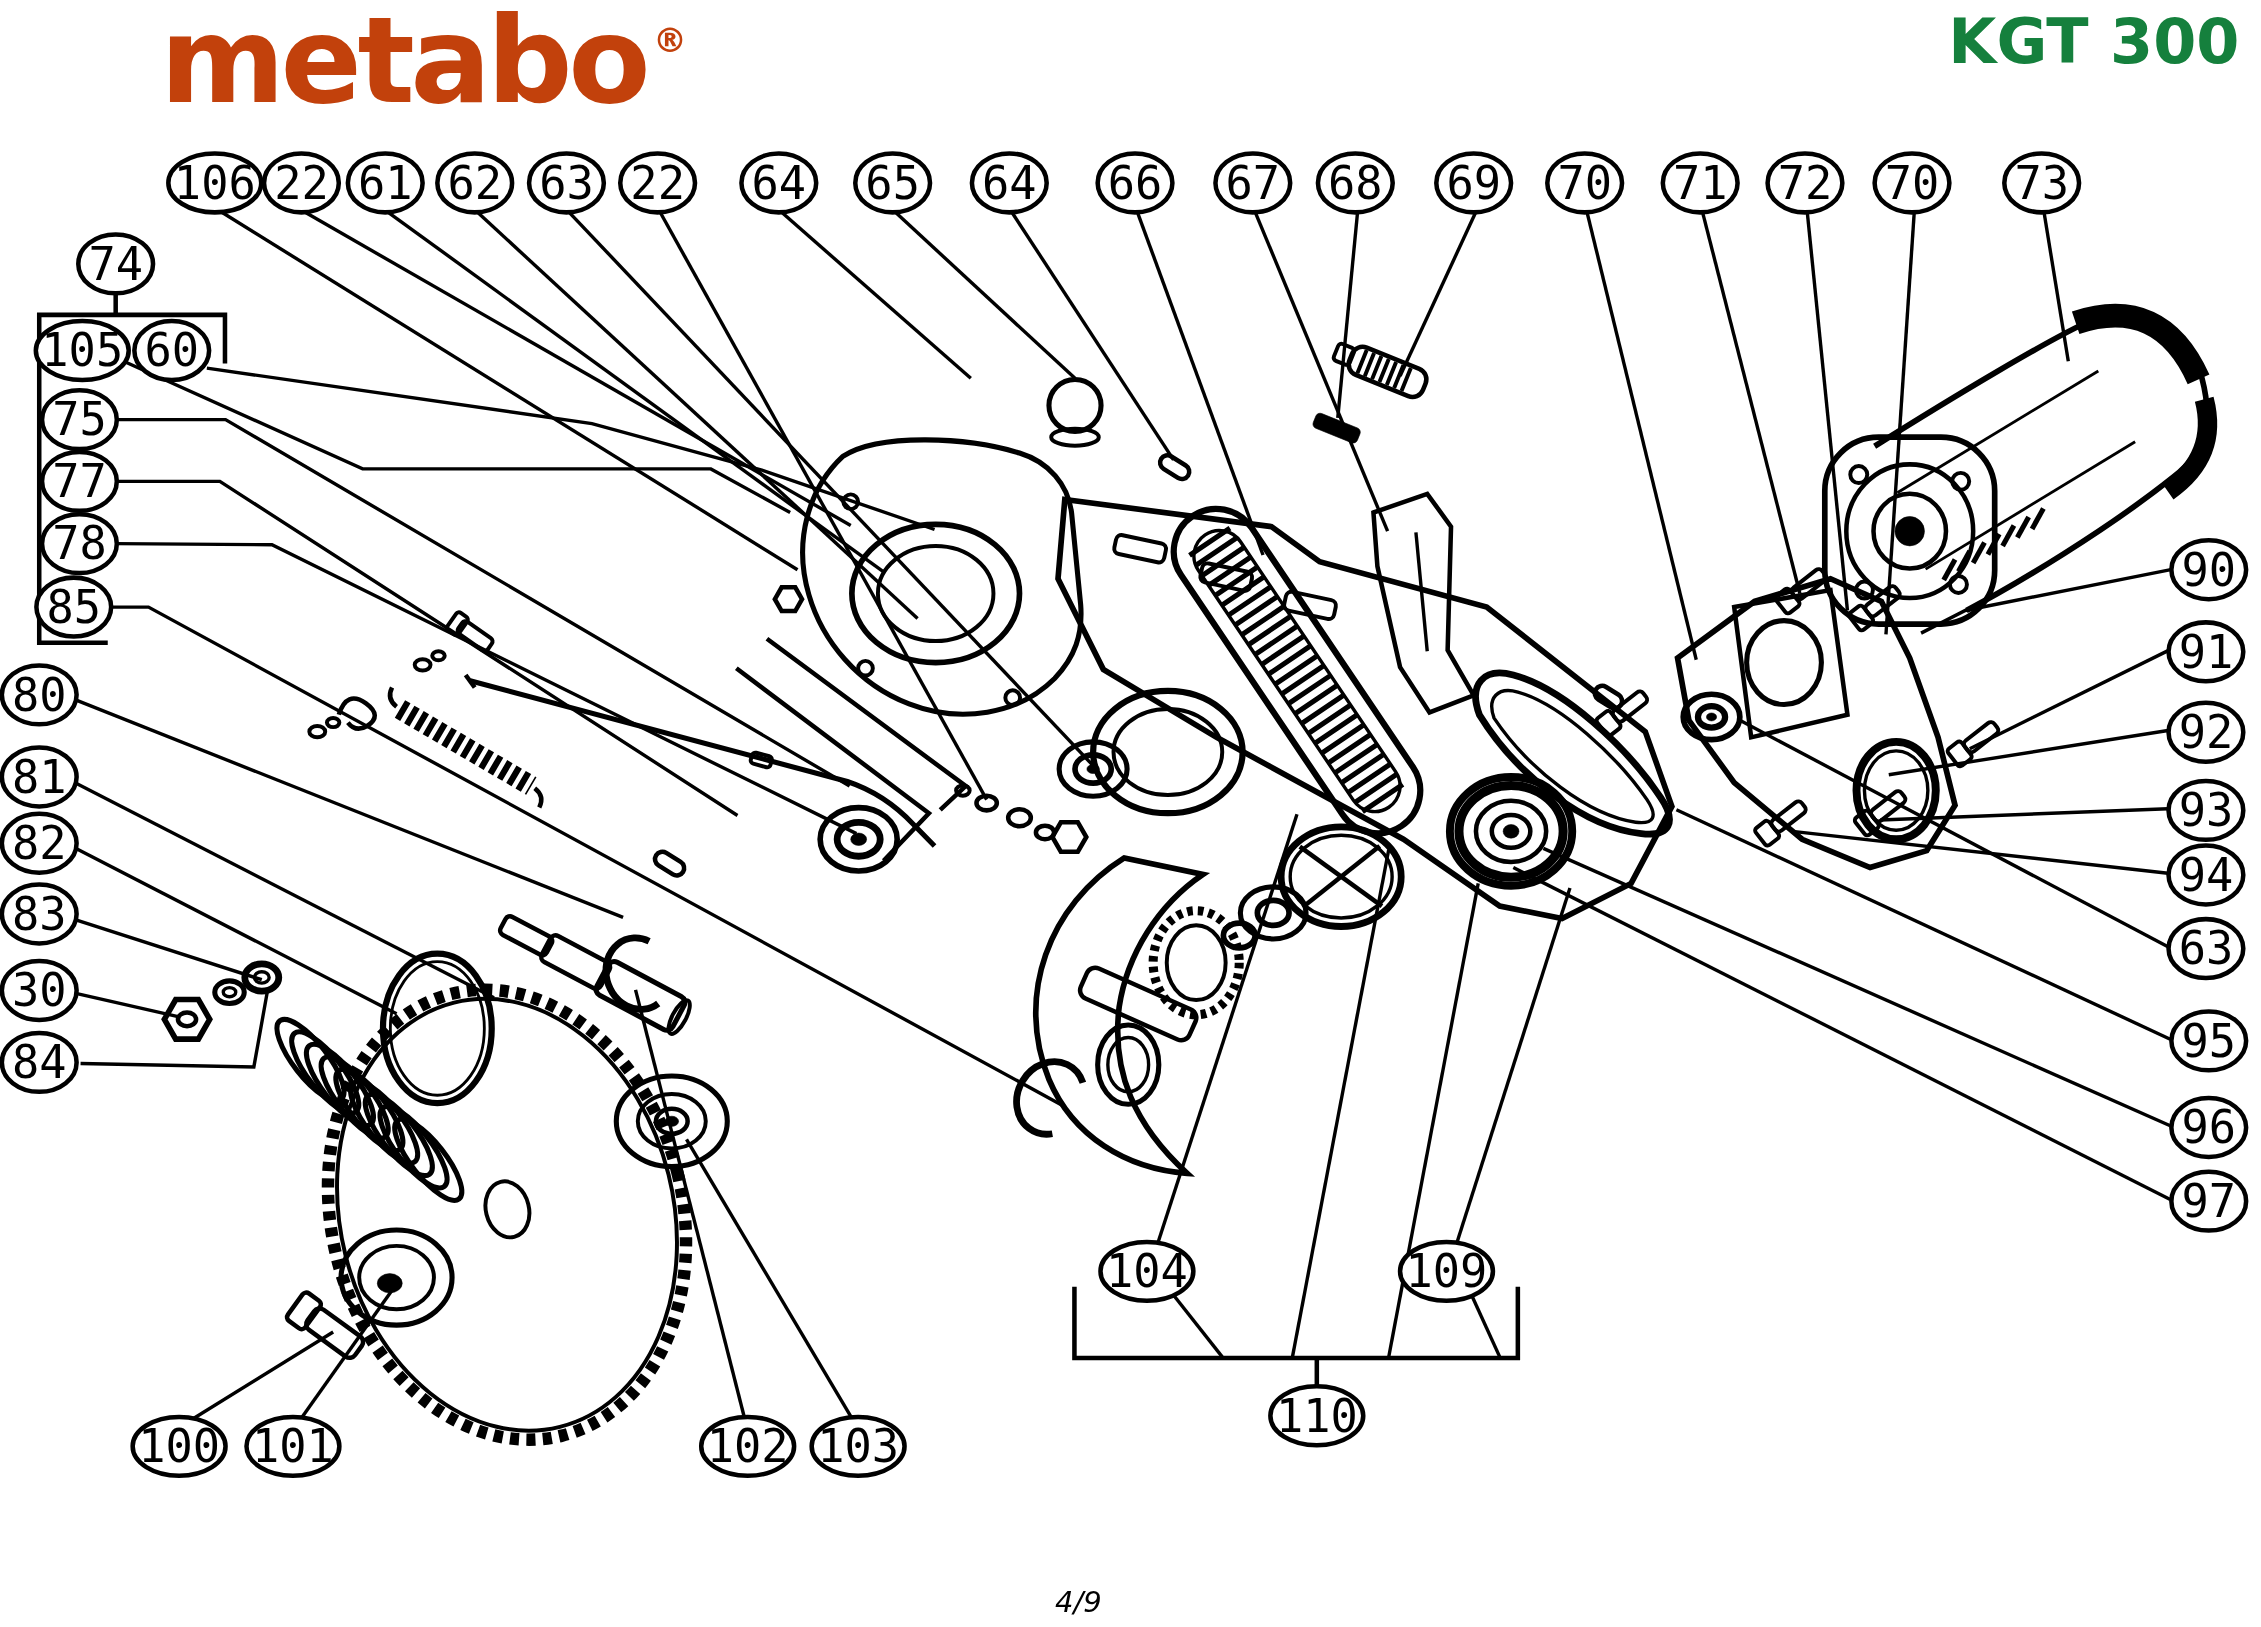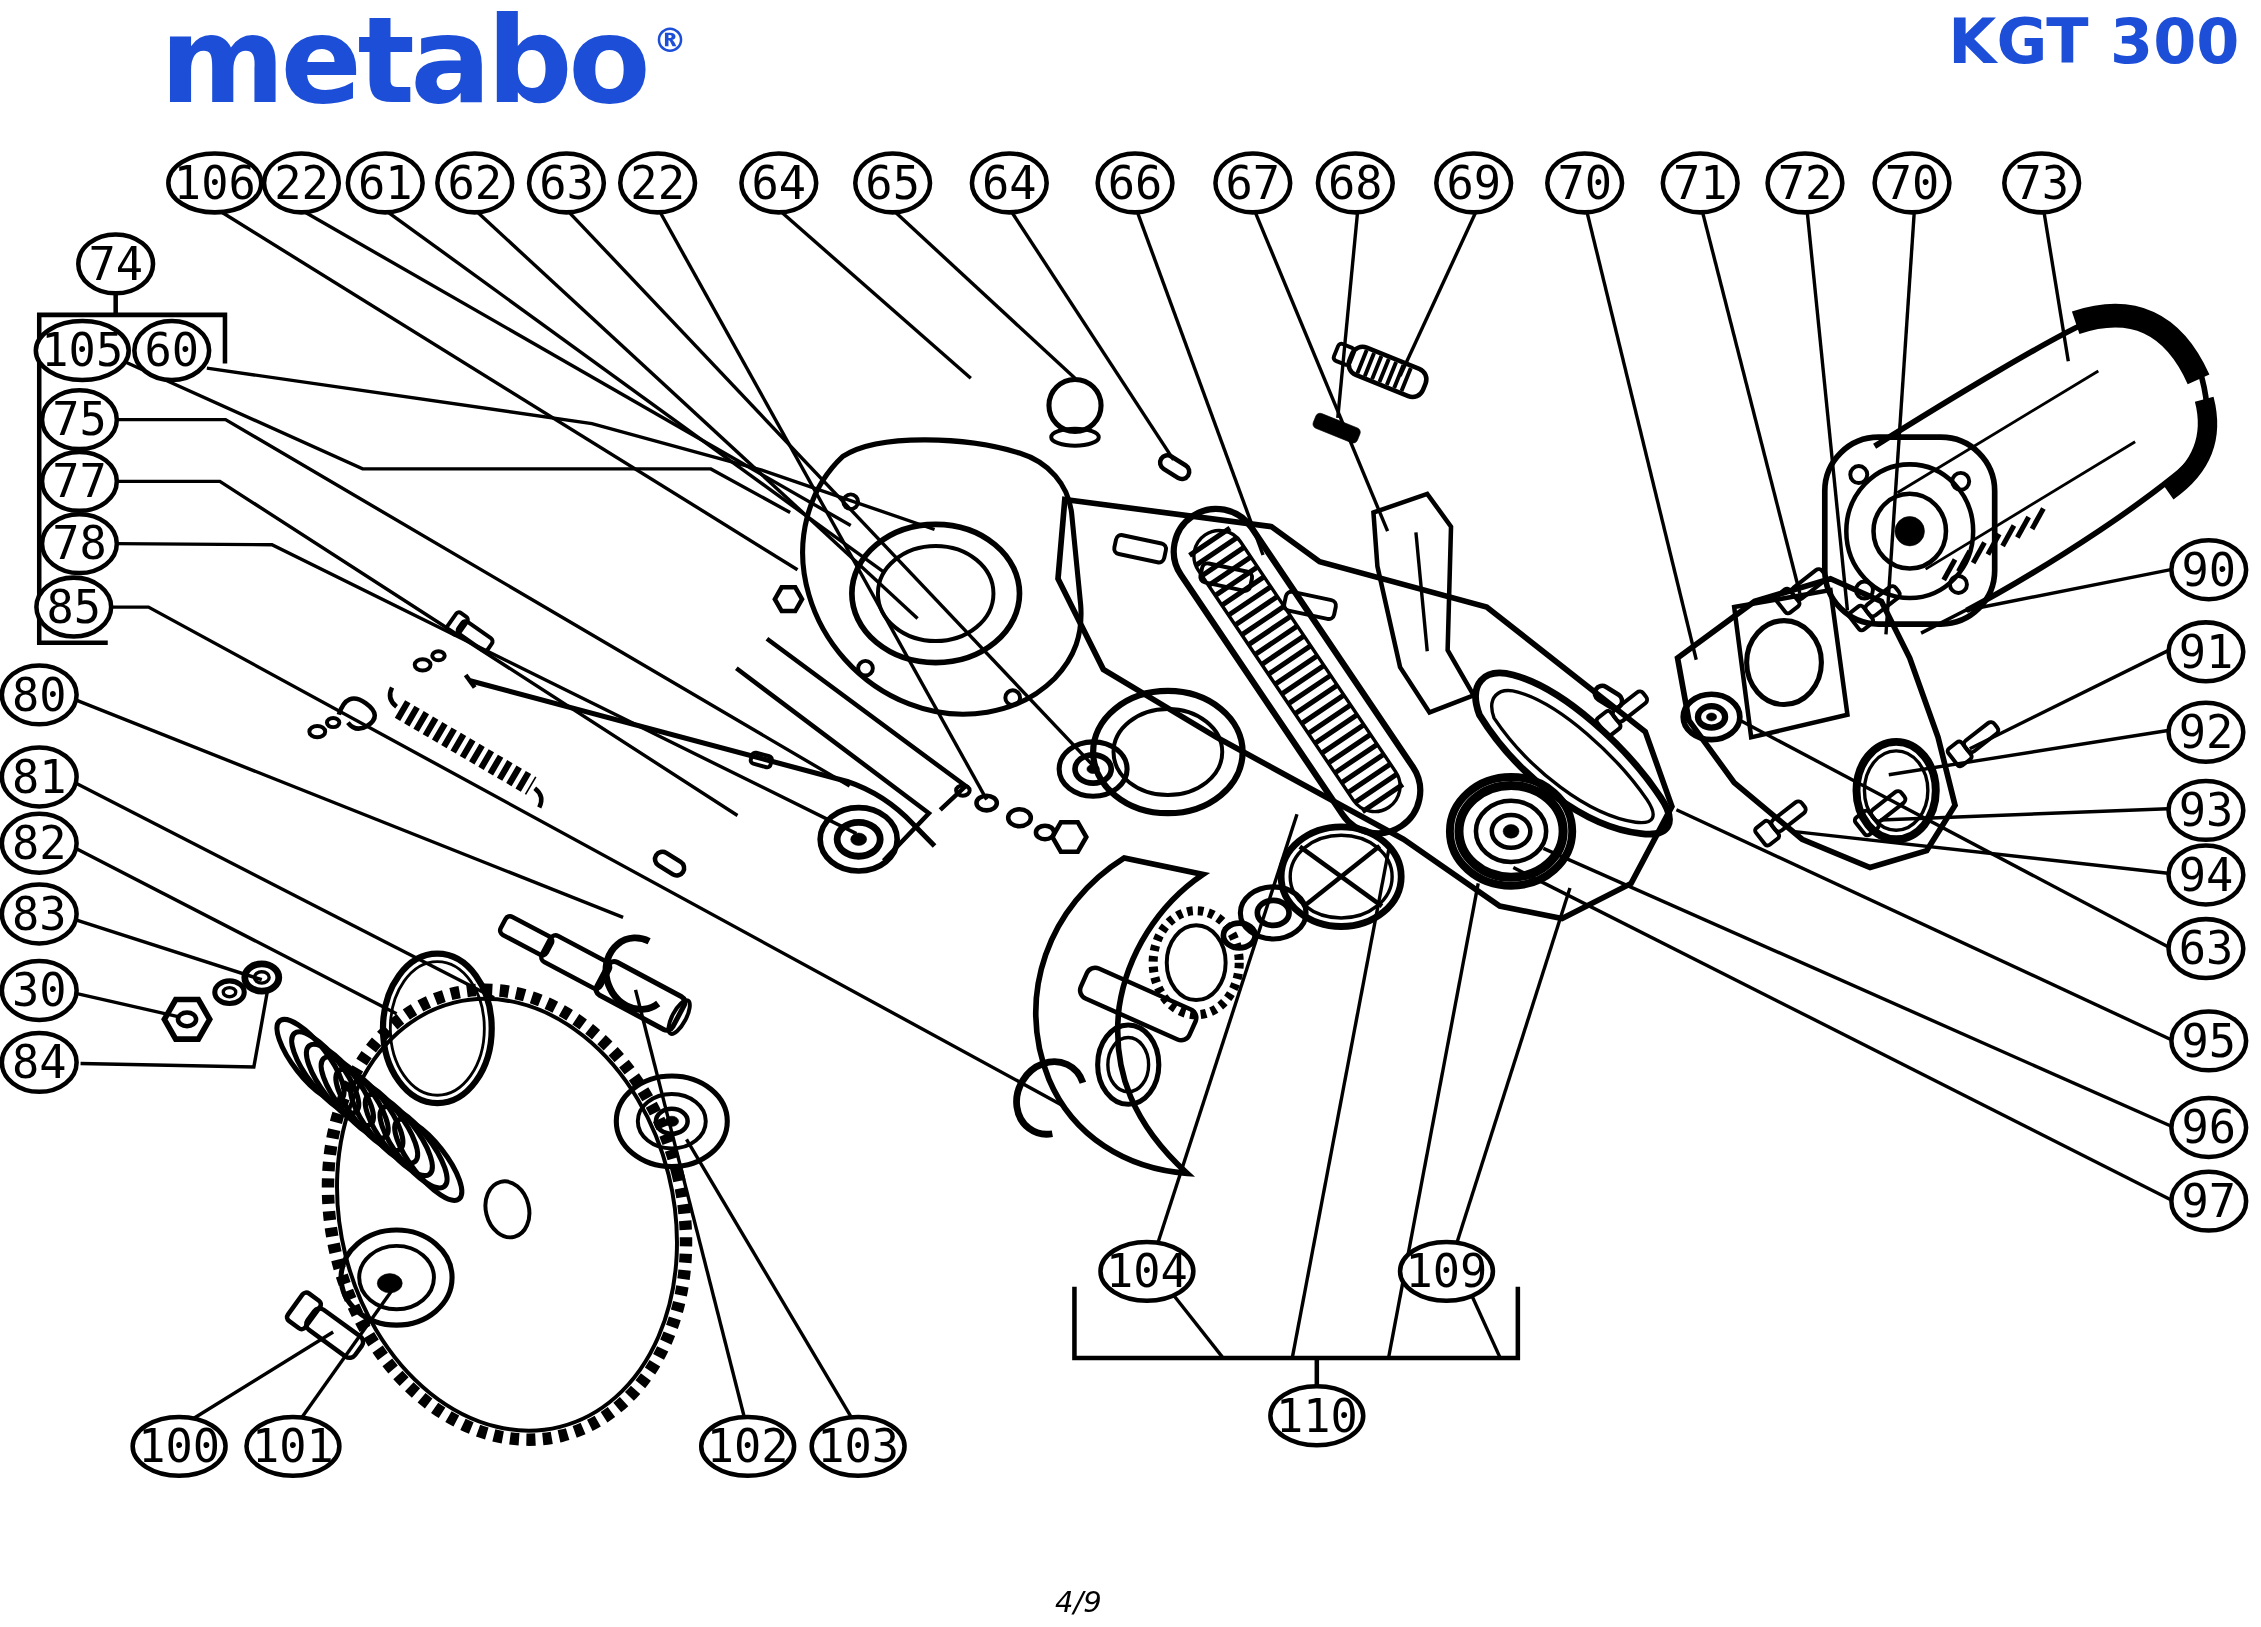--- a/index.html
+++ b/index.html
@@ -1,31 +1,31 @@
 <!DOCTYPE html>
 <html style="font-size:9px"><head>
 <meta charset="utf-8">
 <style>
   html,body{margin:0;padding:0;background:#fff;}
   .page{position:relative;width:2261px;height:1627px;background:#ffffff;overflow:hidden;
         font-family:"DejaVu Sans",sans-serif;}
   .brand{position:absolute;left:160px;top:1.1px;font-weight:bold;font-size:120px;
          letter-spacing:-4.5px;line-height:1;}
   .brand .reg{font-size:34px;vertical-align:50px;letter-spacing:0;margin-left:6.8px;}
-  .model{position:absolute;right:21.5px;top:4.5px;font-weight:bold;font-size:62px;color:#1d4ed8;}
+  .model{position:absolute;right:21.5px;top:4.5px;font-weight:bold;font-size:62px;color:#15803d;}
   .pageno{position:absolute;left:1055px;top:1585px;font-size:29px;font-style:italic;color:#000;}
   svg{position:absolute;left:0;top:0;}
   .ln{stroke:#000;fill:none;}
 </style>
 </head>
 <body>
 
 <div class="page">
 
-  <div class="brand" style="color: #1d4ed8; text-align: center;"><span>metabo</span><span class="reg">®</span></div>
+  <div class="brand" style="color: #c2410c; text-align: center;"><span>metabo</span><span class="reg">®</span></div>
 
   <div class="model">KGT 300</div>
 
   <svg id="diagram-svg" width="2261" height="1627" viewBox="0 0 3992 2873" xmlns="http://www.w3.org/2000/svg">
     <defs>
       <g id="screw-sym">
         <rect class="ln" x="0" y="-12" width="66" height="24" rx="8" stroke-width="7"></rect>
         <rect class="ln" x="-30" y="-19" width="30" height="38" rx="6" stroke-width="7"></rect>
       </g>
     </defs>

